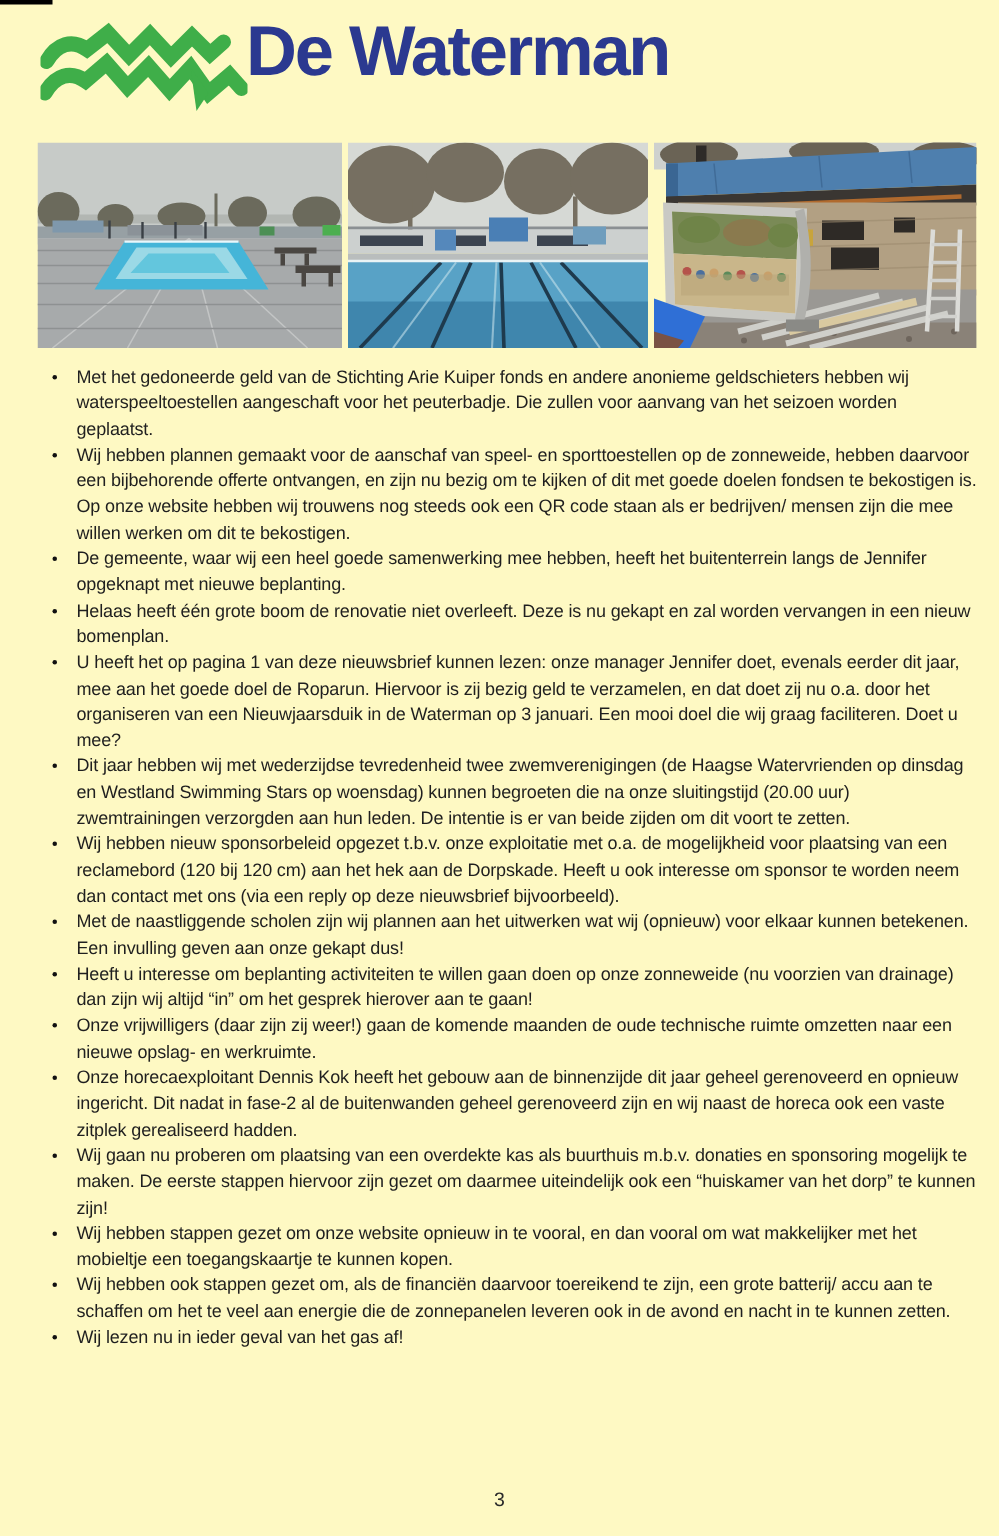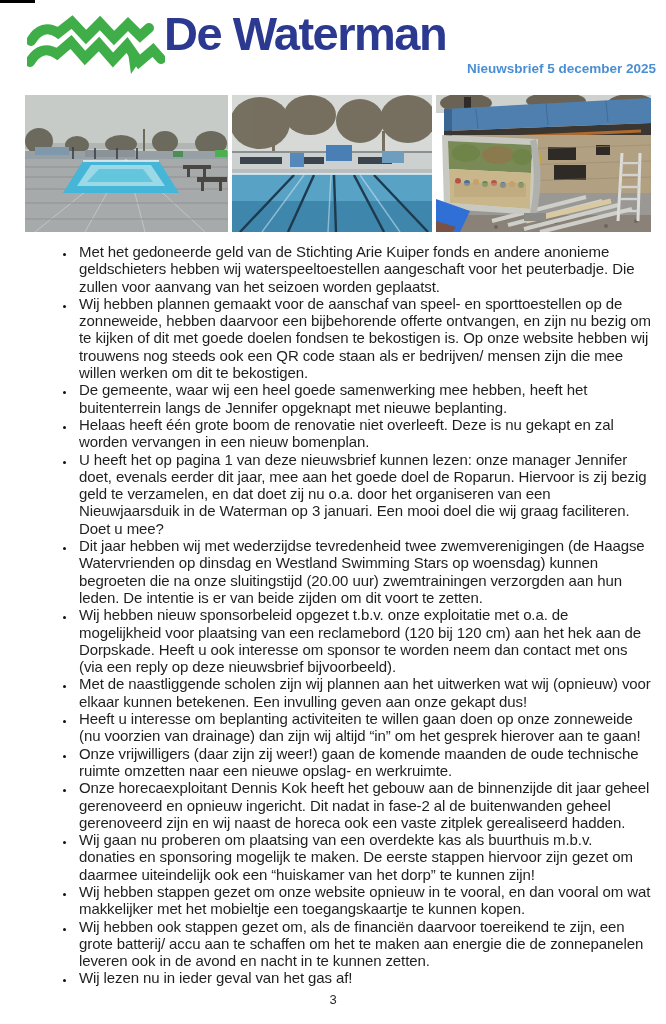--- a/index.html
+++ b/index.html
@@ -7,21 +7,21 @@
     --subtitle-blue:#4a8fd3;
     --logo-green:#3fae49;
     --body-text:#1f1f1f;
   }
   *{box-sizing:border-box;margin:0;padding:0;}
   html,body{background:#e8e8e8;}
   .page{
     position:relative;
     width:666px;height:1024px;
     margin:0 auto;
-    background:#ffffff;
+    background:#fef9c3;
     overflow:hidden;
     font-family:"Liberation Sans",sans-serif;
     color:var(--body-text);
   }
   .edge-mark{position:absolute;left:0;top:0;width:35px;height:3px;background:#000;}
   .logo{position:absolute;left:27px;top:14px;}
   .brand-title{
     position:absolute;left:164px;top:6px;
     font-size:47px;font-weight:bold;letter-spacing:-1.5px;
     color:var(--title-blue);
@@ -39,26 +39,25 @@
   .photo{display:block;line-height:0;}
   .photo svg{display:block;}
   .bullet-block{
     position:absolute;left:30px;top:243px;width:622px;
   }
   .bullet-block ul{
     list-style:disc;
     padding-left:18px;
   }
   .bullet-block li{
-    font-size:15px;
+    font-size:12px;
     line-height:17.3px;
     letter-spacing:-0.1px;
     padding-left:3px;
     color:var(--body-text);
-    margin-left:28px;
   }
   .bullet-block li::marker{color:#111;font-size:11px;}
   .page-footer{
     position:absolute;left:0;bottom:17px;width:100%;
     text-align:center;font-size:13px;color:#2a2a2a;
   }
 </style>
 </head>
 <body>
 
@@ -67,21 +66,20 @@
   <div class="edge-mark"></div>
 
   <div class="logo">
     <svg width="138" height="72" viewBox="0 0 138 72" aria-hidden="true">
       <path d="M4 27 C 11 15, 21 12, 31 19 L 45 8 L 59 23 L 73 9 L 87 24 L 101 10 L 113 22 L 122 14" fill="none" stroke="#3fae49" stroke-width="10" stroke-linecap="round" stroke-linejoin="miter"></path>
       <path d="M3 48 C 10 36, 20 33, 30 40 L 44 28 L 58 44 L 72 30 L 86 46 L 100 31 L 112 48 L 126 36 L 134 45" fill="none" stroke="#3fae49" stroke-width="10" stroke-linecap="round" stroke-linejoin="miter"></path>
       <path d="M100 31 L 112 48 L 104 60 Z" fill="#3fae49"></path>
     </svg>
   </div>
   <div class="brand-title">De Waterman</div>
-  <div class="newsletter-label">Nieuwsbrief 5 december 2025</div>
 
   <div class="photo-row">
 
     <figure class="photo">
       <svg width="203" height="137" viewBox="0 0 203 137" aria-hidden="true">
         <rect x="0" y="0" width="203" height="68" fill="#c7cbc8"></rect>
         <rect x="0" y="48" width="203" height="6" fill="#b2b6b2"></rect>
         <g fill="#6b6a5c">
           <ellipse cx="14" cy="46" rx="14" ry="13"></ellipse>
           <ellipse cx="52" cy="50" rx="12" ry="9"></ellipse>
@@ -278,21 +276,21 @@
         <li>Heeft u interesse om beplanting activiteiten te willen gaan doen op onze zonneweide (nu voorzien van drainage) dan zijn wij altijd “in” om het gesprek hierover aan te gaan!</li>
 
         <li>Onze vrijwilligers (daar zijn zij weer!) gaan de komende maanden de oude technische ruimte omzetten naar een nieuwe opslag- en werkruimte.</li>
 
         <li>Onze horecaexploitant Dennis Kok heeft het gebouw aan de binnenzijde dit jaar geheel gerenoveerd en opnieuw ingericht. Dit nadat in fase-2 al de buitenwanden geheel gerenoveerd zijn en wij naast de horeca ook een vaste zitplek gerealiseerd hadden.</li>
 
         <li>Wij gaan nu proberen om plaatsing van een overdekte kas als buurthuis m.b.v. donaties en sponsoring mogelijk te maken. De eerste stappen hiervoor zijn gezet om daarmee uiteindelijk ook een “huiskamer van het dorp” te kunnen zijn!</li>
 
         <li>Wij hebben stappen gezet om onze website opnieuw in te vooral, en dan vooral om wat makkelijker met het mobieltje een toegangskaartje te kunnen kopen.</li>
 
-        <li>Wij hebben ook stappen gezet om, als de financiën daarvoor toereikend te zijn, een grote batterij/ accu aan te schaffen om het te maken aan energie die de zonnepanelen leveren ook in de avond en nacht in te kunnen zetten.</li>
+        <li>Wij hebben ook stappen gezet om, als de financiën daarvoor toereikend te zijn, een grote batterij/ accu aan te schaffen om het te veel aan energie die de zonnepanelen leveren ook in de avond en nacht in te kunnen zetten.</li>
 
         <li>Wij lezen nu in ieder geval van het gas af!</li>
       </ul>
   </div>
 
   <div class="page-footer">3</div>
 
 </div>
 
 </body></html>

